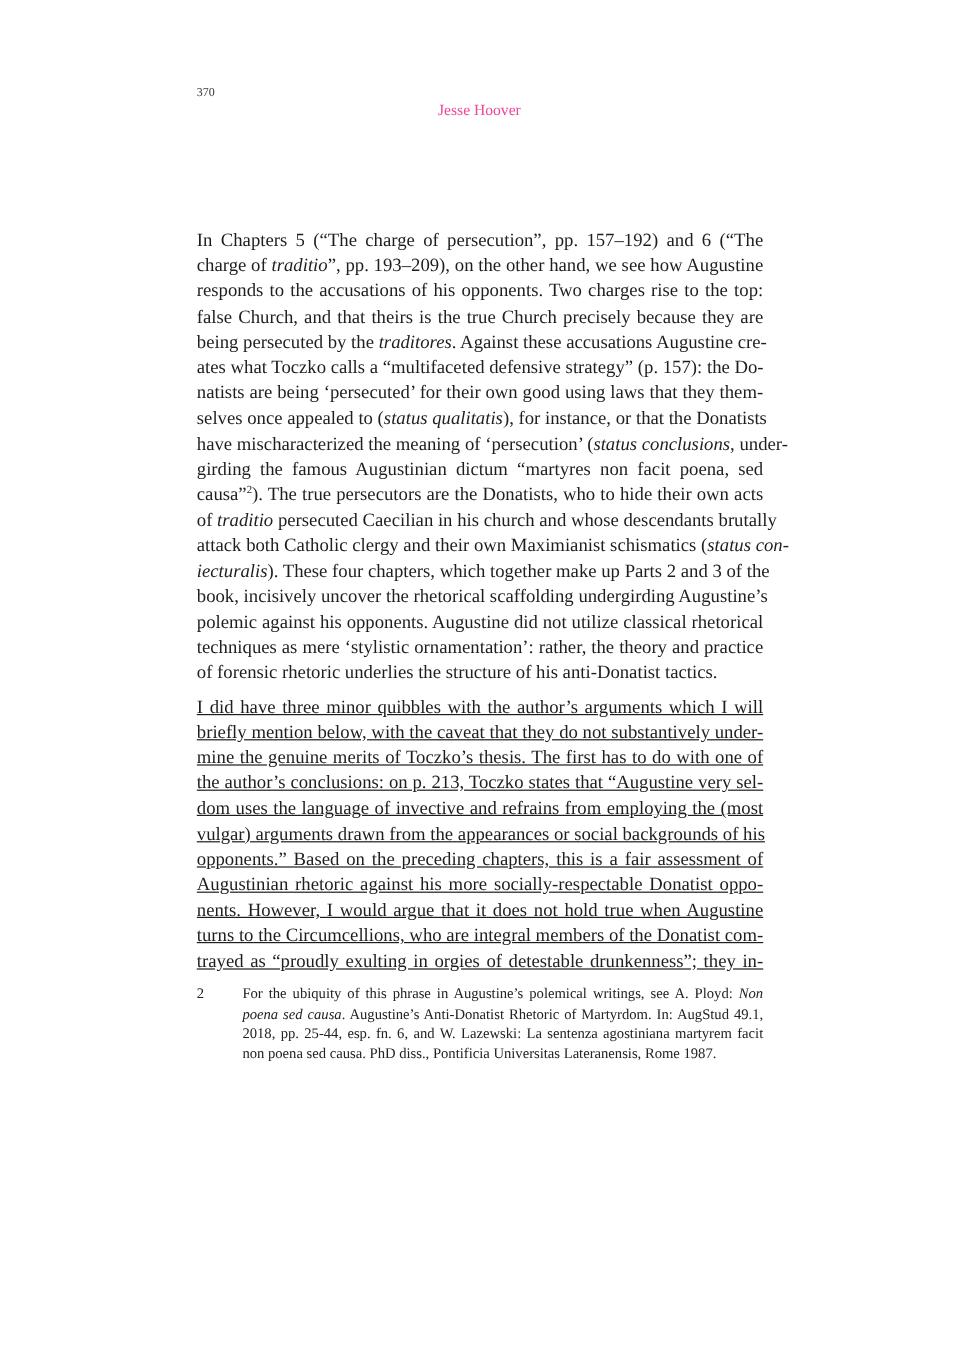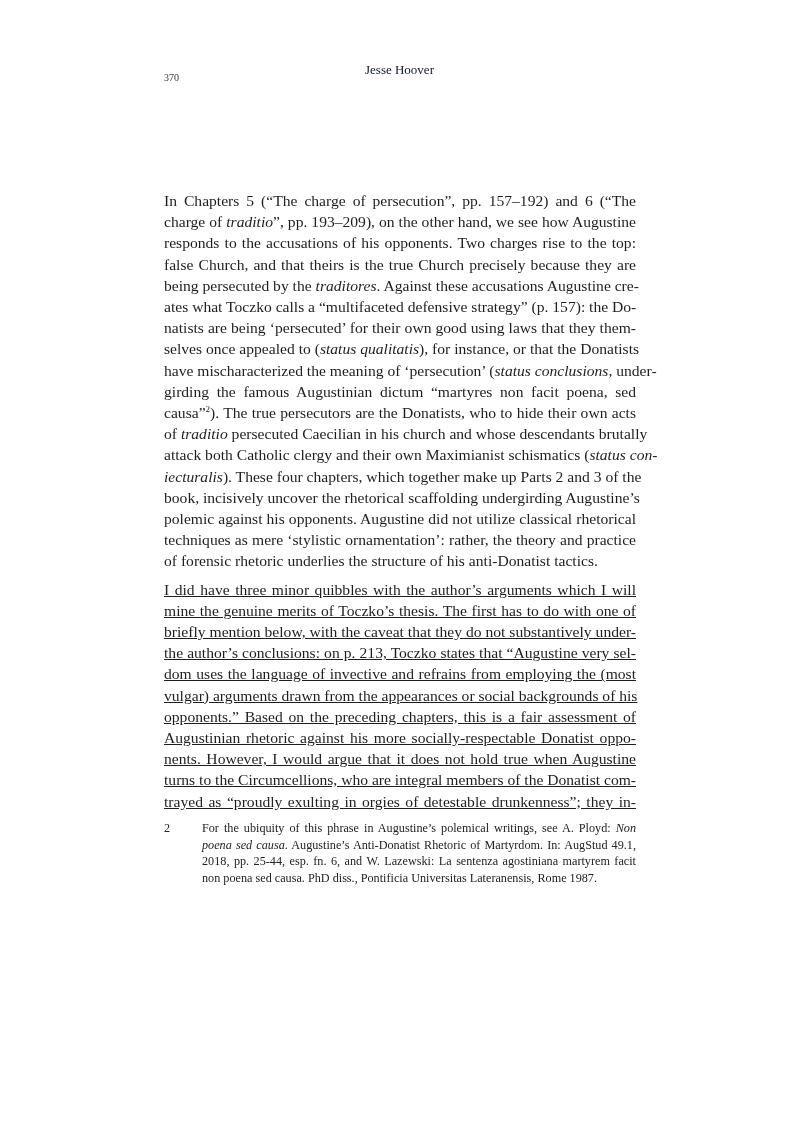--- a/index.html
+++ b/index.html
@@ -19,24 +19,24 @@
       position: absolute;
       left: 164px;
       top: 72px;
       font-size: 10px;
       color: #333;
     }
     .running-head {
       position: absolute;
       left: 0;
       width: 799px;
-      top: 62px;
+      top: 84px;
       text-align: center;
       font-size: 13px;
-      color: #0f172a;
+      color: #ec4899;
     }
     .body-text {
       position: absolute;
       left: 164px;
       top: 142px;
       width: 472px;
       font-size: 15.6px;
       line-height: 21.2px;
       text-align: justify;
       hyphens: manual;
@@ -113,22 +113,22 @@
         <span class="line">of <em>traditio</em> persecuted Caecilian in his church and whose descendants brutally</span>
         <span class="line">attack both Catholic clergy and their own Maximianist schismatics (<em>status con-</em></span>
         <span class="line"><em>iecturalis</em>). These four chapters, which together make up Parts 2 and 3 of the</span>
         <span class="line">book, incisively uncover the rhetorical scaffolding undergirding Augustine’s</span>
         <span class="line">polemic against his opponents. Augustine did not utilize classical rhetorical</span>
         <span class="line">techniques as mere ‘stylistic ornamentation’: rather, the theory and practice</span>
         <span class="line last">of forensic rhetoric underlies the structure of his anti-Donatist tactics.</span>
       </p>
     <p>
         <span class="line">I did have three minor quibbles with the author’s arguments which I will</span>
+        <span class="line">briefly mention below, with the caveat that they do not substantively under-</span>
         <span class="line">mine the genuine merits of Toczko’s thesis. The first has to do with one of</span>
-        <span class="line">briefly mention below, with the caveat that they do not substantively under-</span>
         <span class="line">the author’s conclusions: on p. 213, Toczko states that “Augustine very sel-</span>
         <span class="line">dom uses the language of invective and refrains from employing the (most</span>
         <span class="line">vulgar) arguments drawn from the appearances or social backgrounds of his</span>
         <span class="line">opponents.” Based on the preceding chapters, this is a fair assessment of</span>
         <span class="line">Augustinian rhetoric against his more socially-respectable Donatist oppo-</span>
         <span class="line">nents. However, I would argue that it does not hold true when Augustine</span>
         <span class="line">turns to the Circumcellions, who are integral members of the Donatist com-</span>
         <span class="line">trayed as “proudly exulting in orgies of detestable drunkenness”; they in-</span>
       </p>
   </div>

